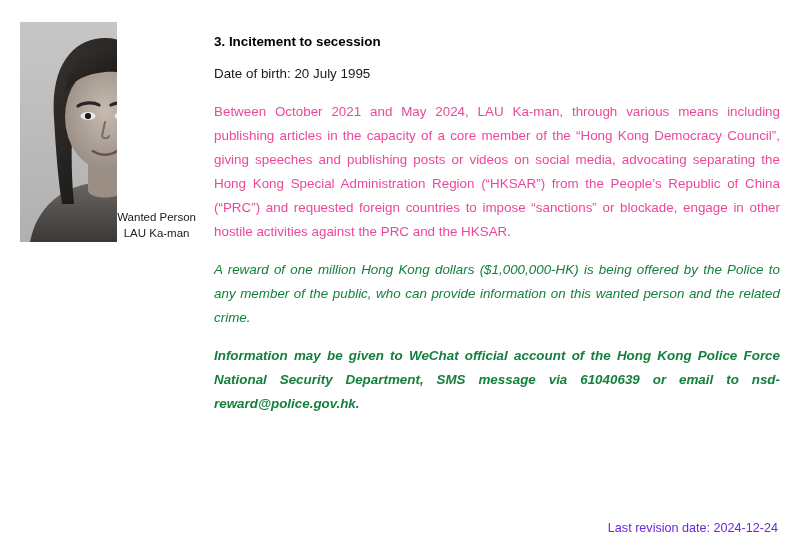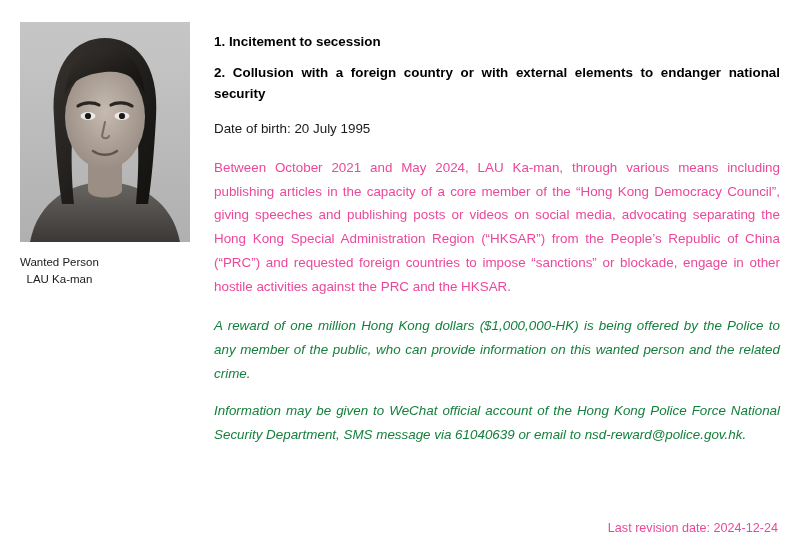--- a/index.html
+++ b/index.html
@@ -23,22 +23,21 @@
     display: flex;
     flex-direction: row;
     align-items: flex-start;
   }
   
   .photo-col {
     width: 176px;
     flex: 0 0 176px;
     margin-right: 18px;
     display: flex;
-    flex-direction: column;
-    align-items: flex-start;
+    align-items: flex-end;
   }
   .photo-frame {
     width: 170px;
     height: 220px;
     background: #d8d8d8;
     overflow: hidden;
     position: relative;
   }
   .photo-frame svg {
     display: block;
@@ -91,27 +90,28 @@
     font-size: 13.4px;
     line-height: 1.78;
     margin-bottom: 14px;
     text-align: justify;
     text-justify: inter-word;
     font-style: italic;
     color: #15803d;
   }
   .reward.last {
     margin-bottom: 14px;
+    font-weight: bold;
   }
   .footer {
     position: absolute;
     right: 22px;
     bottom: 18px;
     font-size: 12.6px;
-    color: #ec4899;
+    color: #6d28d9;
   }
 </style>
 </head>
 <body>
 
 <div class="page">
 
   <div class="photo-col">
     <div class="photo-frame">
       <svg viewBox="0 0 170 220" preserveAspectRatio="none" aria-hidden="true">
@@ -161,22 +161,21 @@
         <rect x="0" y="0" width="170" height="220" fill="#000000" opacity="0.04"></rect>
       </svg>
     </div>
     <div class="photo-caption">
       <div>Wanted Person</div>
       <div>LAU Ka-man</div>
     </div>
   </div>
 
   <div class="text-col">
-    <div class="charge">1. Incitement to secession</div>
-    <div class="charge second">2. Collusion with a foreign country or with external elements to endanger national security</div>
+    <div class="charge">3. Incitement to secession</div>
     <div class="dob">Date of birth: 20 July 1995</div>
     <div class="para">Between October 2021 and May 2024, LAU Ka-man, through various means including publishing articles in the capacity of a core member of the “Hong Kong Democracy Council”, giving speeches and publishing posts or videos on social media, advocating separating the Hong Kong Special Administration Region (“HKSAR”) from the People’s Republic of China (“PRC”) and requested foreign countries to impose “sanctions” or blockade, engage in other hostile activities against the PRC and the HKSAR.</div>
     <div class="reward">A reward of one million Hong Kong dollars ($1,000,000-HK) is being offered by the Police to any member of the public, who can provide information on this wanted person and the related crime.</div>
     <div class="reward last">Information may be given to WeChat official account of the Hong Kong Police Force National Security Department, SMS message via 61040639 or email to nsd-reward@police.gov.hk.</div>
   </div>
 
   <div class="footer">Last revision date: 2024-12-24</div>
 </div>
 
 </body></html>

